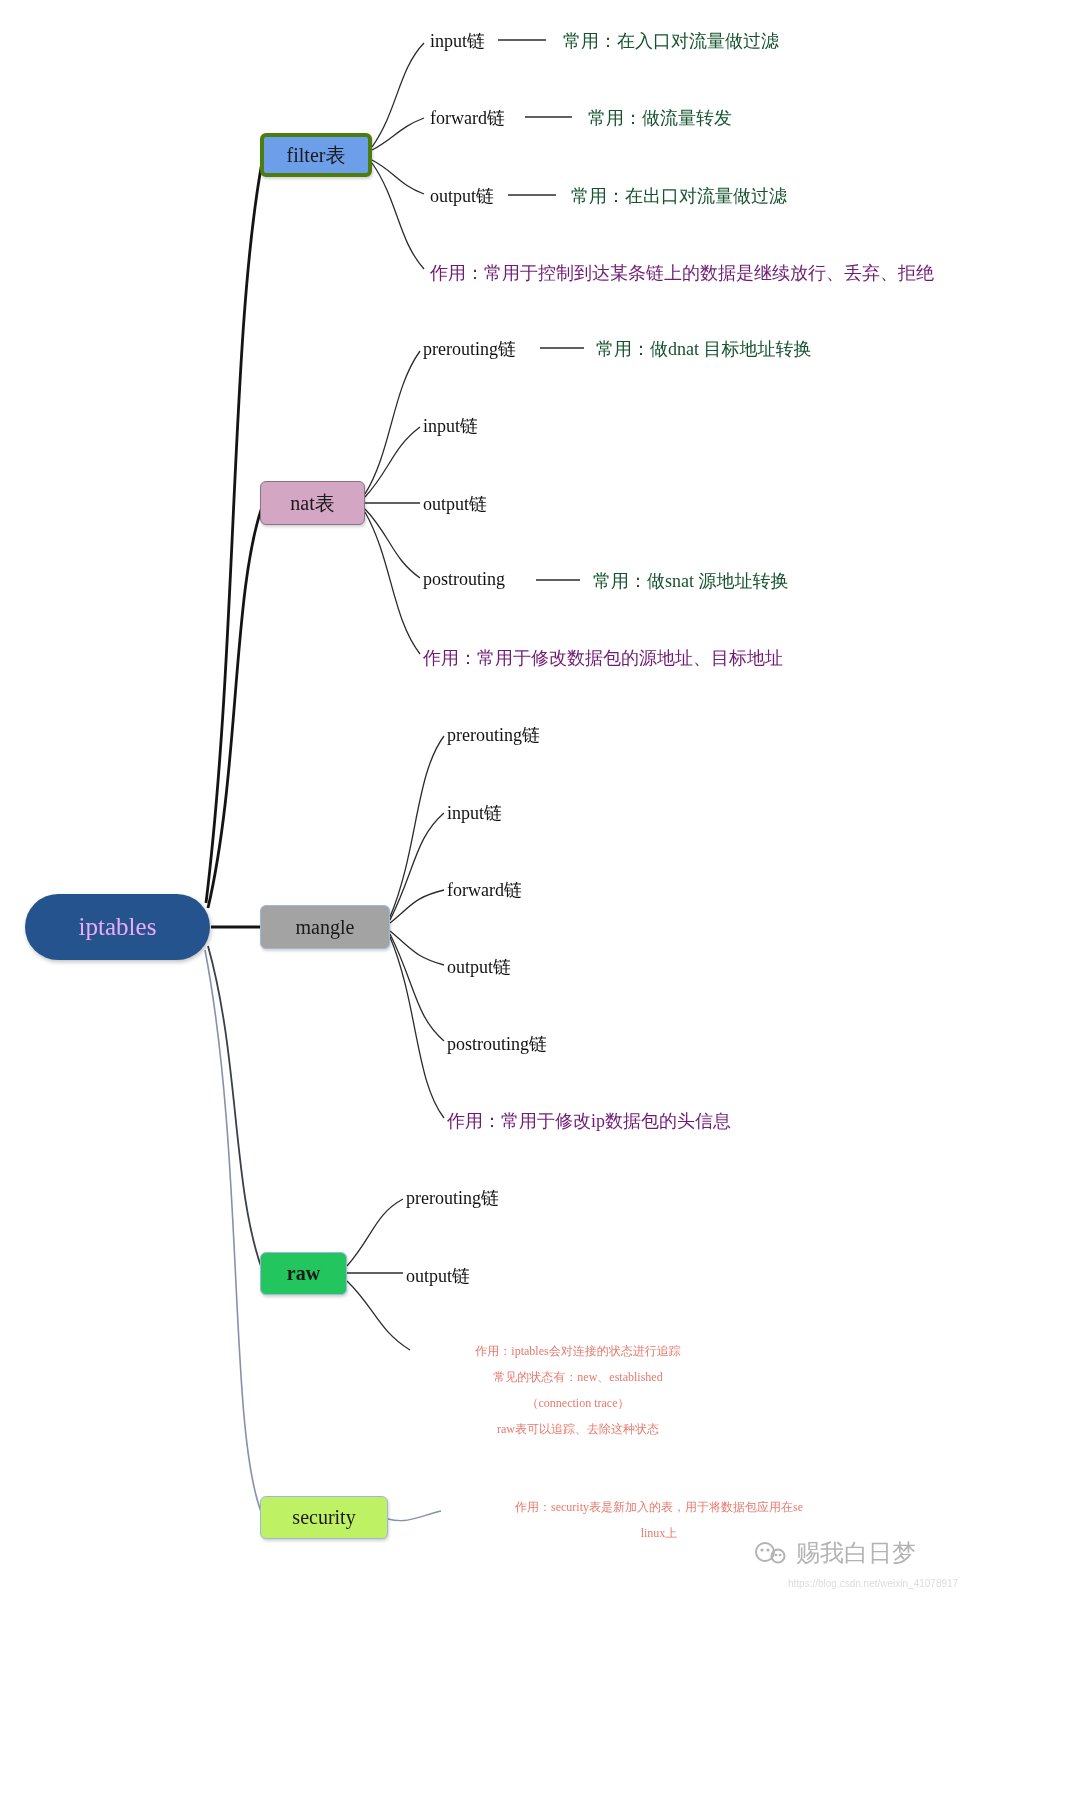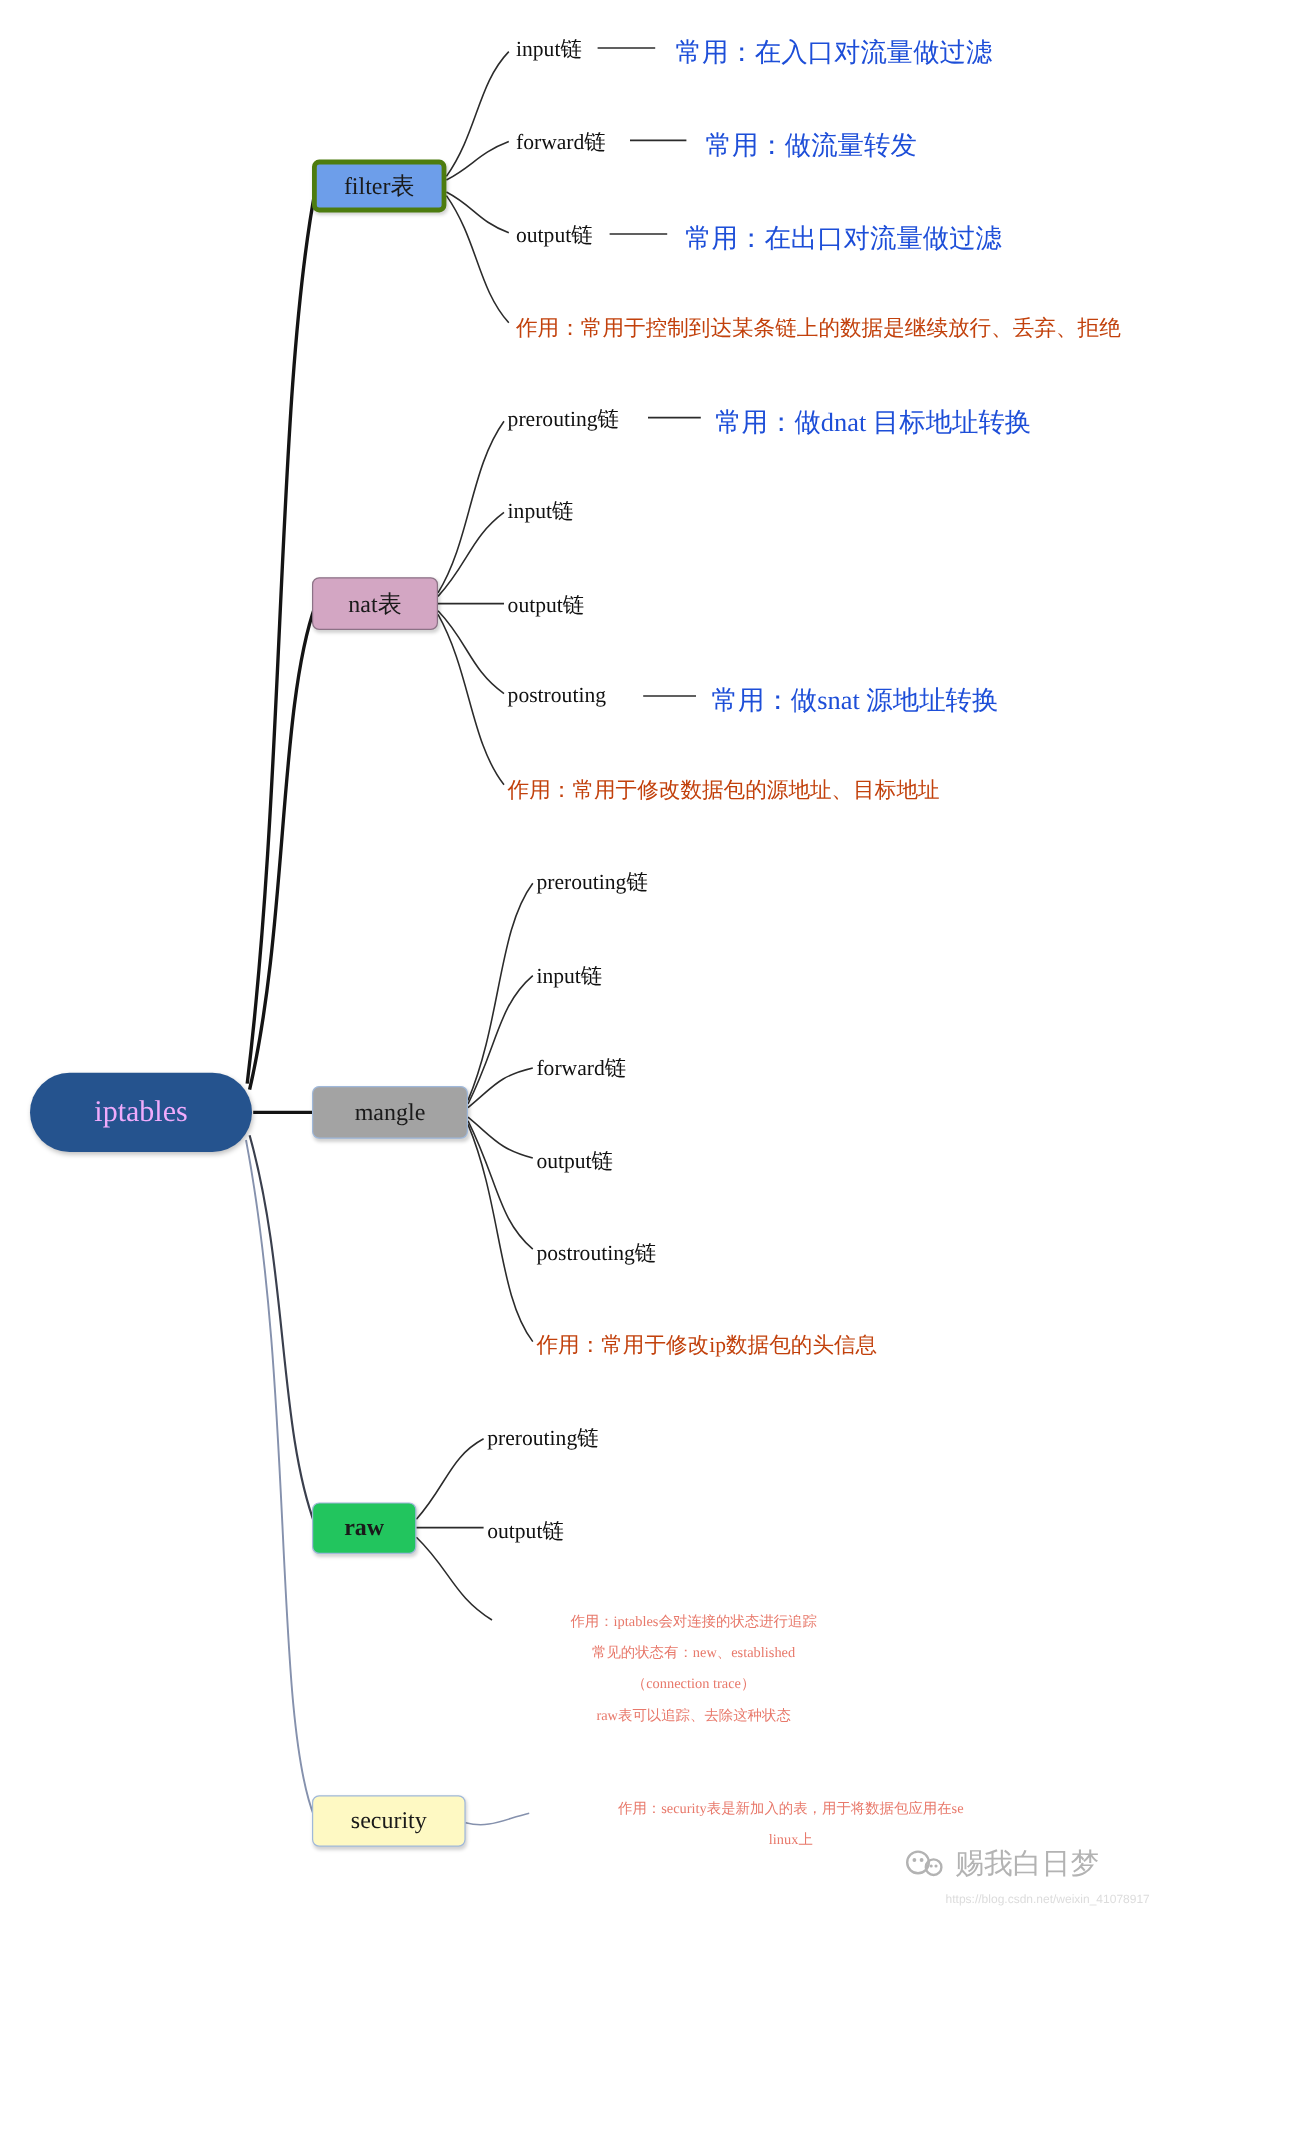--- a/index.html
+++ b/index.html
@@ -23,29 +23,29 @@
     position:absolute;left:25px;top:894px;width:185px;height:66px;
     background:#25538E;border-radius:33px;
     display:flex;align-items:center;justify-content:center;
     color:#f0abfc;font-size:25px;
     box-shadow:1px 2px 4px rgba(0,0,0,0.25);
   }
   .node-filter{left:260px;top:133px;width:112px;height:44px;background:#6D9EEA;border:4px solid #4d7c0f;}
   .node-nat{left:260px;top:481px;width:105px;height:44px;background:#D3A6C3;border:1px solid #8c7286;}
   .node-mangle{left:260px;top:905px;width:130px;height:44px;background:#a3a3a3;border:1px solid #9fb8da;}
   .node-raw{left:260px;top:1252px;width:87px;height:43px;background:#22c55e;border:1px solid #9fb8da;font-weight:bold;}
-  .node-security{left:260px;top:1496px;width:128px;height:43px;background:#fef9c3;border:1px solid #9fb8da;}
+  .node-security{left:260px;top:1496px;width:128px;height:43px;background:#bef264;border:1px solid #9fb8da;}
   .chain{
     position:absolute;font-size:18px;color:#111111;white-space:nowrap;
   }
   .note{
-    position:absolute;font-size:22px;color:#1d4ed8;white-space:nowrap;
+    position:absolute;font-size:18px;color:#14532d;white-space:nowrap;
   }
   .action{
-    position:absolute;font-size:18px;color:#c2410c;white-space:nowrap;
+    position:absolute;font-size:18px;color:#701a75;white-space:nowrap;
   }
   .action-block{
     position:absolute;font-size:12px;color:#E8796B;
     text-align:center;line-height:26px;white-space:nowrap;
   }
   .watermark{
     position:absolute;left:752px;top:1537px;
     display:flex;align-items:center;gap:8px;
     color:#b3b3b3;font-size:24px;
     font-family:"Liberation Sans","DejaVu Sans",sans-serif;

